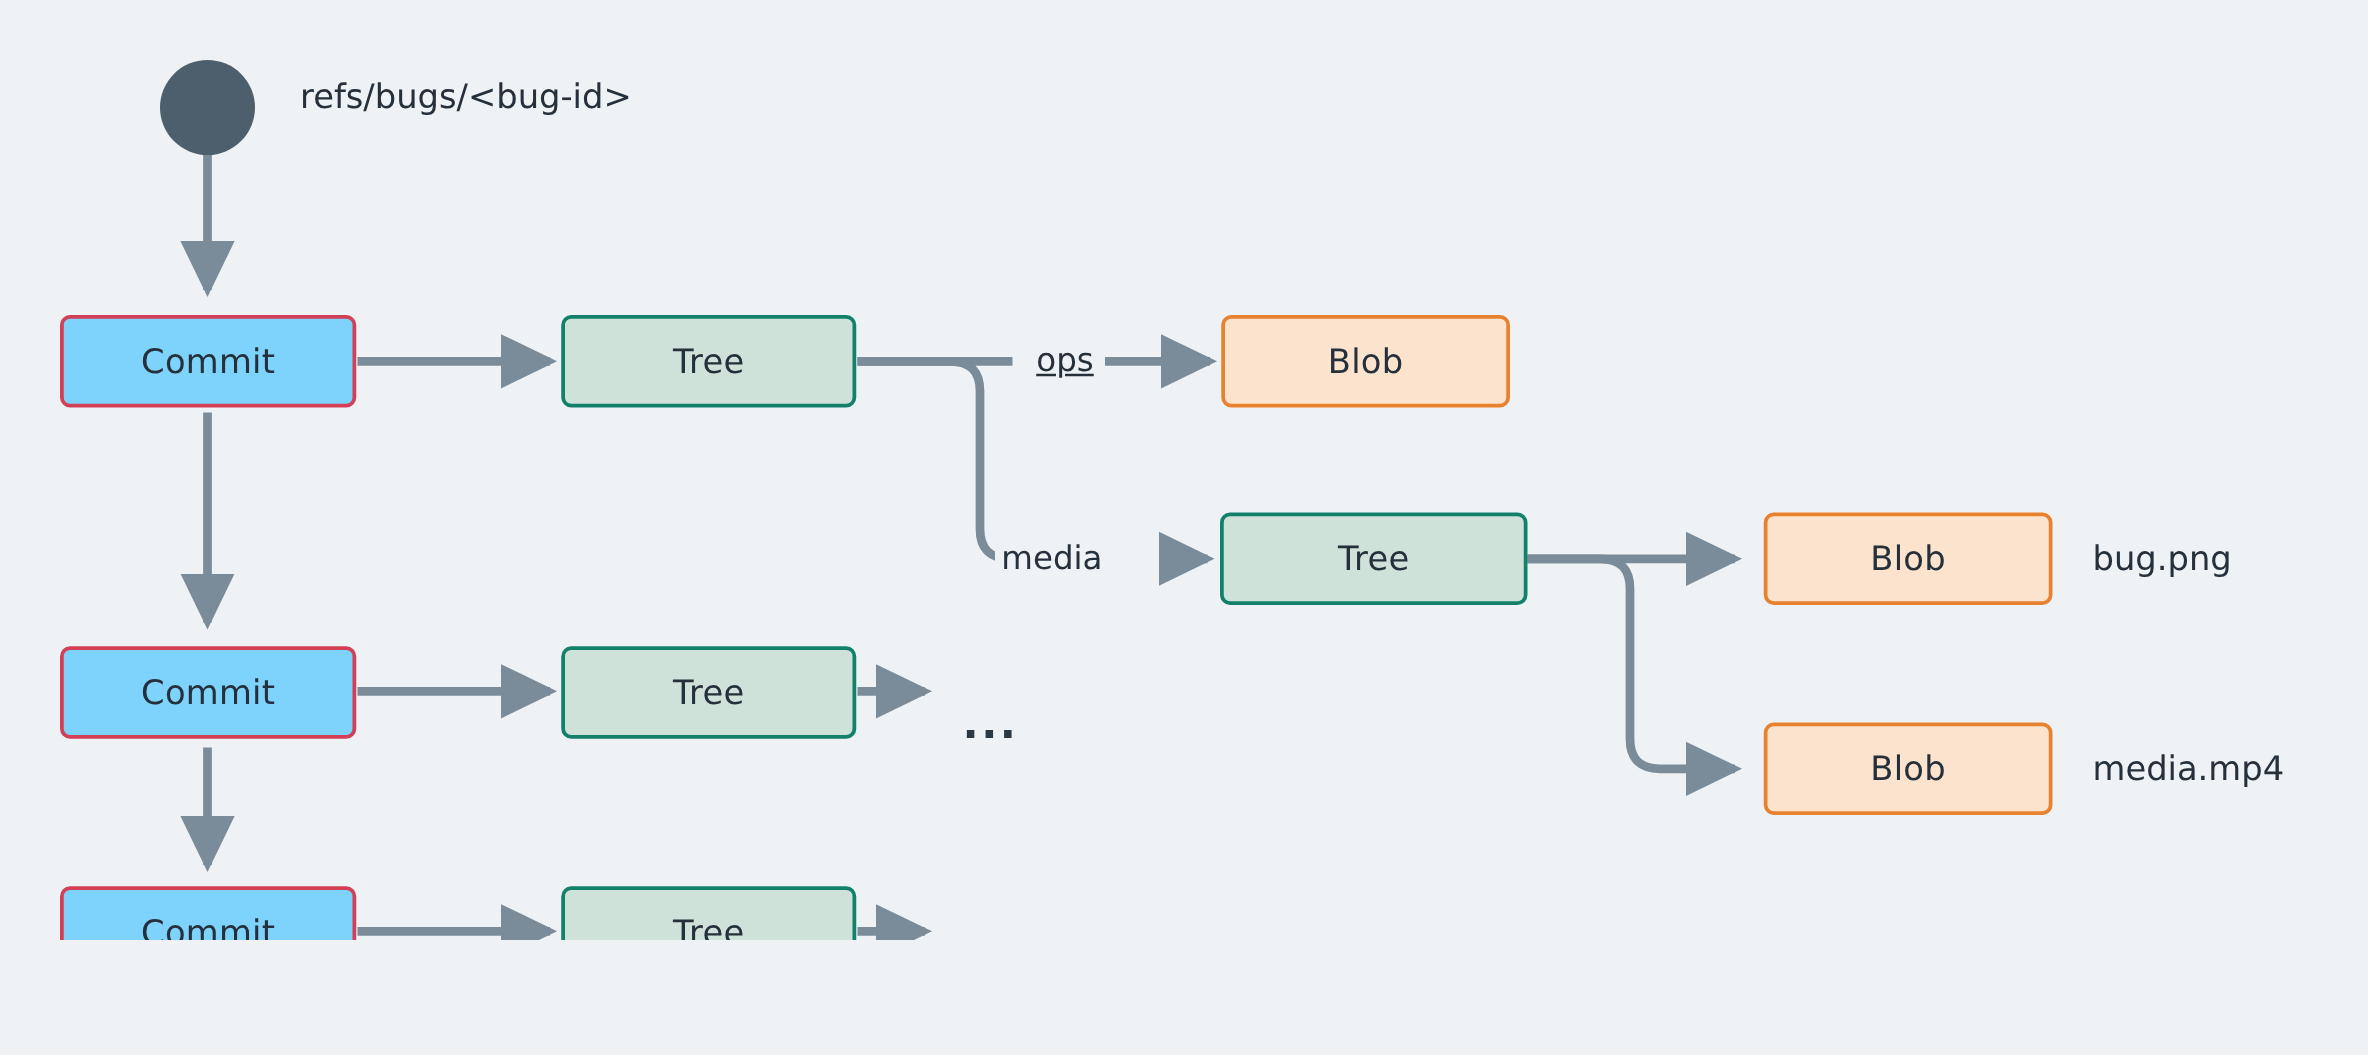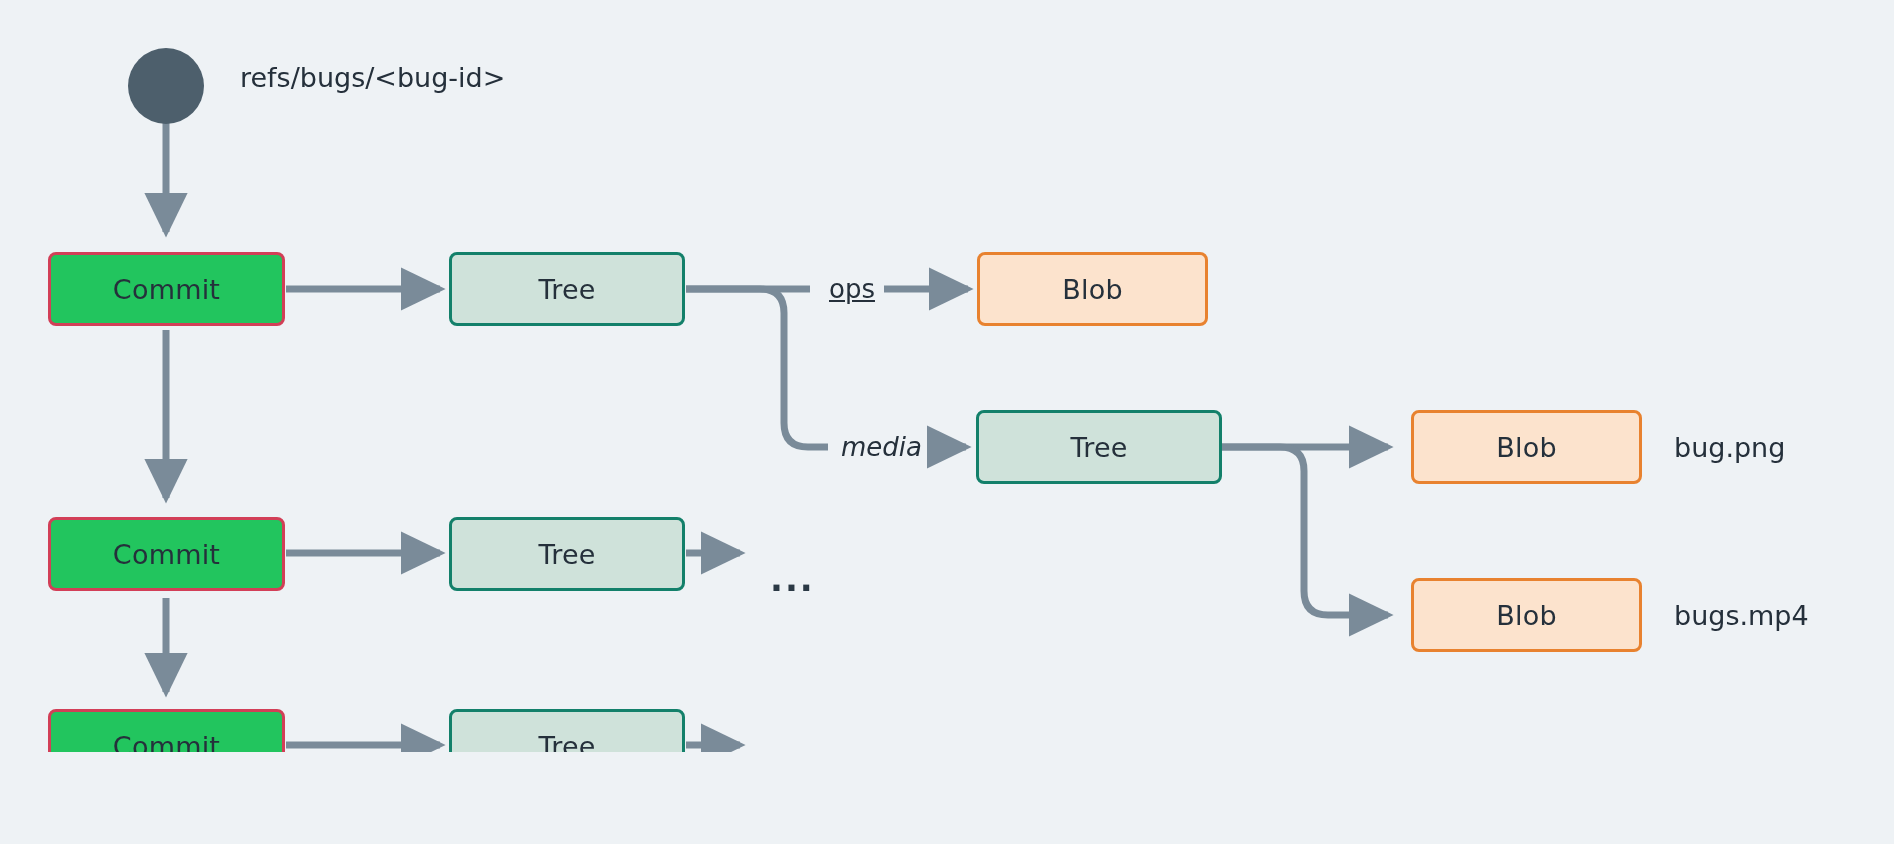--- a/index.html
+++ b/index.html
@@ -33,21 +33,21 @@
     justify-content: center;
     border-radius: 8px;
     border-style: solid;
     border-width: 3px;
     font-size: 27px;
     letter-spacing: 0.2px;
     color: #25303b;
     white-space: nowrap;
   }
   .node-commit {
-    background: #22c55e;
+    background: #7dd3fc;
     border-color: #d23f57;
   }
   .node-tree {
     background: #cfe2da;
     border-color: #13806a;
     text-align: center;
   }
   .node-blob {
     background: #fce3cd;
     border-color: #e8822f;
@@ -123,28 +123,28 @@
 
   <div class="node node-commit" style="left:48px; top:252px; width:237px; height:74px;">Commit</div>
   <div class="node node-commit" style="left:48px; top:517px; width:237px; height:74px;">Commit</div>
   <div class="node node-commit" style="left:48px; top:709px; width:237px; height:74px;">Commit</div>
 
   <div class="node node-tree" style="left:449px; top:252px; width:236px; height:74px;">Tree</div>
   <div class="node node-tree" style="left:449px; top:517px; width:236px; height:74px;">Tree</div>
   <div class="node node-tree" style="left:449px; top:709px; width:236px; height:74px;">Tree</div>
 
   <div class="edge-label" style="left:824px; top:274px;text-decoration:underline;">ops</div>
-  <div class="edge-label" style="left:836px; top:432px;font-style:italic;">media</div>
+  <div class="edge-label" style="left:796px; top:432px;">media</div>
 
   <div class="node node-blob" style="left:977px; top:252px; width:231px; height:74px;">Blob</div>
 
   <div class="node node-tree" style="left:976px; top:410px; width:246px; height:74px;">Tree</div>
 
   <div class="node node-blob" style="left:1411px; top:410px; width:231px; height:74px;">Blob</div>
   <div class="node node-blob" style="left:1411px; top:578px; width:231px; height:74px;">Blob</div>
 
   <div class="plain-label" style="left:1674px; top:432px;text-align:center;">bug.png</div>
-  <div class="plain-label" style="left:1674px; top:600px;">bugs.mp4</div>
+  <div class="plain-label" style="left:1674px; top:600px;">media.mp4</div>
 
   <div class="ellipsis" style="left:770px; top:562px;">...</div>
   <div class="ellipsis" style="left:770px; top:754px;">...</div>
 
 </div>
 
 </body></html>

